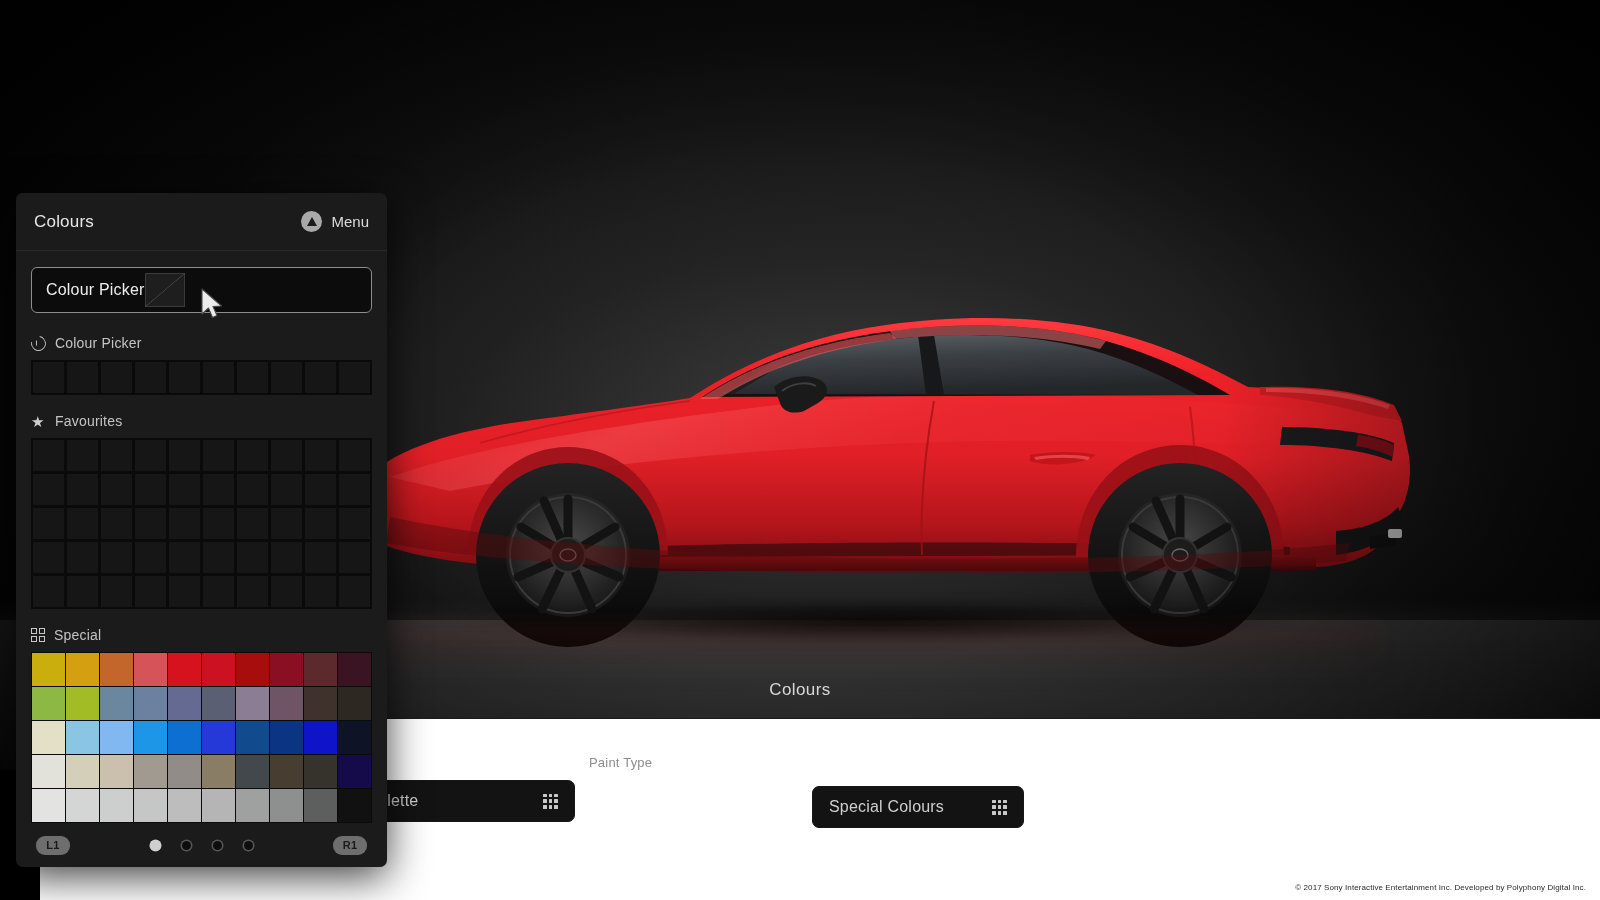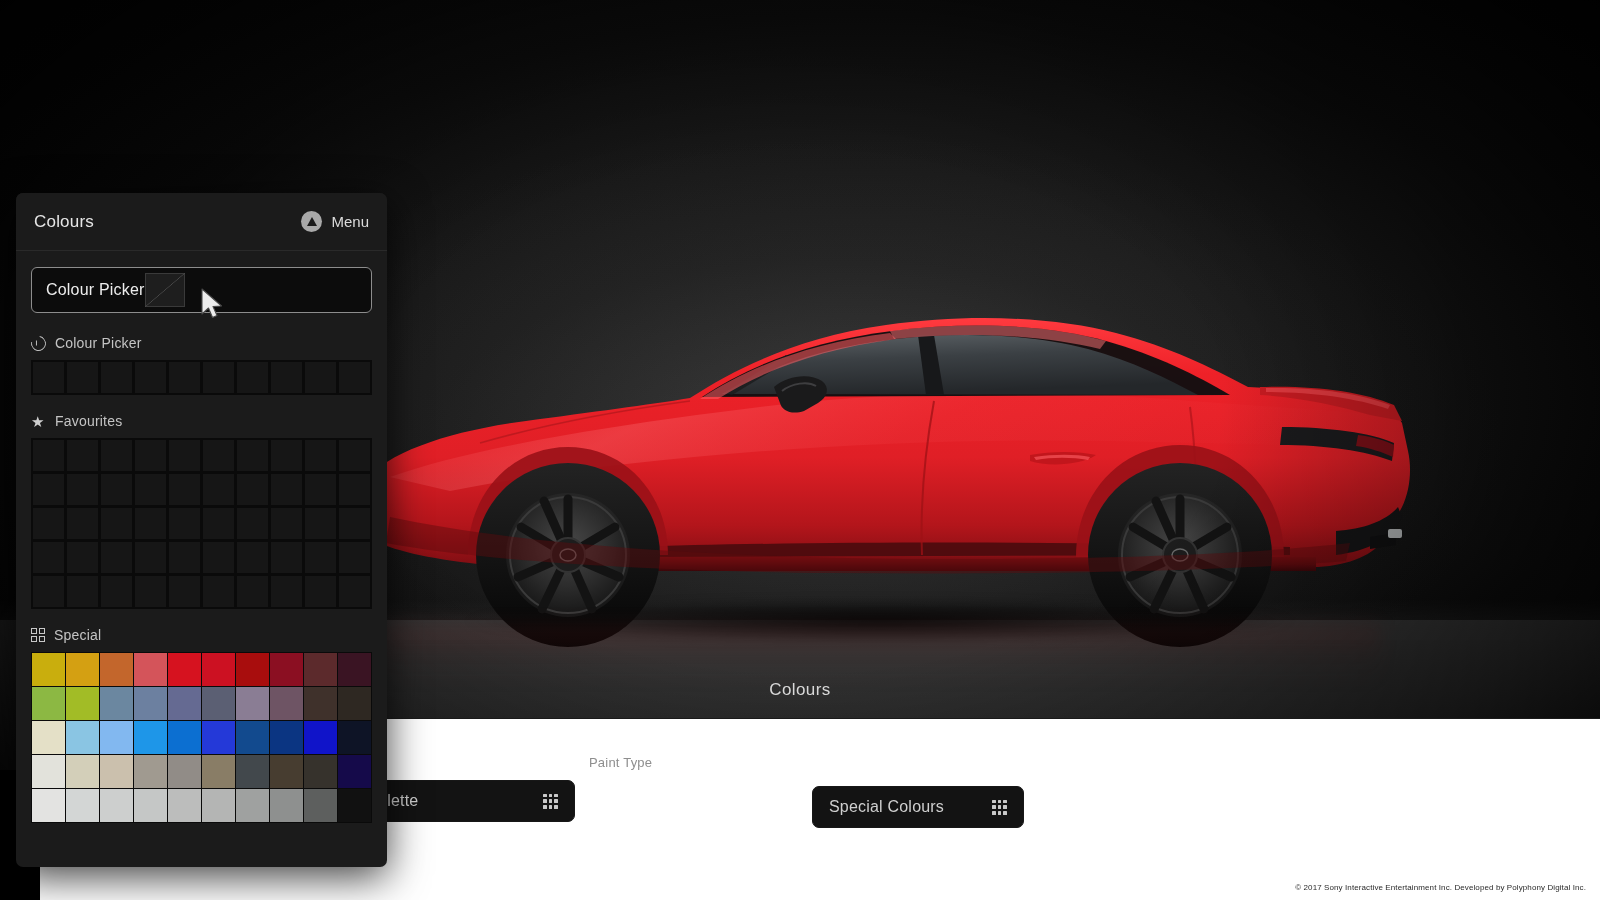--- a/index.html
+++ b/index.html
@@ -522,20 +522,30 @@
           <div class="swatch" style="background: rgb(188, 189, 188);"></div>
           <div class="swatch" style="background: rgb(180, 181, 180);"></div>
           <div class="swatch" style="background: rgb(159, 161, 160);"></div>
           <div class="swatch" style="background: rgb(142, 144, 143);"></div>
           <div class="swatch" style="background: rgb(93, 95, 94);"></div>
           <div class="swatch" style="background: rgb(17, 17, 17);"></div>
         </div>
 
     </div>
 
+    <div class="panel-footer">
+      <div class="sh-btn">L1</div>
+      <div class="dots" id="page-dots">
+          <span class="dot active"></span>
+          <span class="dot"></span>
+          <span class="dot"></span>
+          <span class="dot"></span>
+        </div>
+      <div class="sh-btn">R1</div>
+    </div>
   </div>
 
   <div class="cursor">
     <svg viewBox="0 0 26 34">
       <path d="M2 2 L2 27 L8.5 21 L12.5 30.5 L17 28.5 L13 19.5 L21.5 19 Z" fill="#ededed" stroke="#4a4a4a" stroke-width="1.1" stroke-linejoin="round"></path>
     </svg>
   </div>
 
 </div>
 

